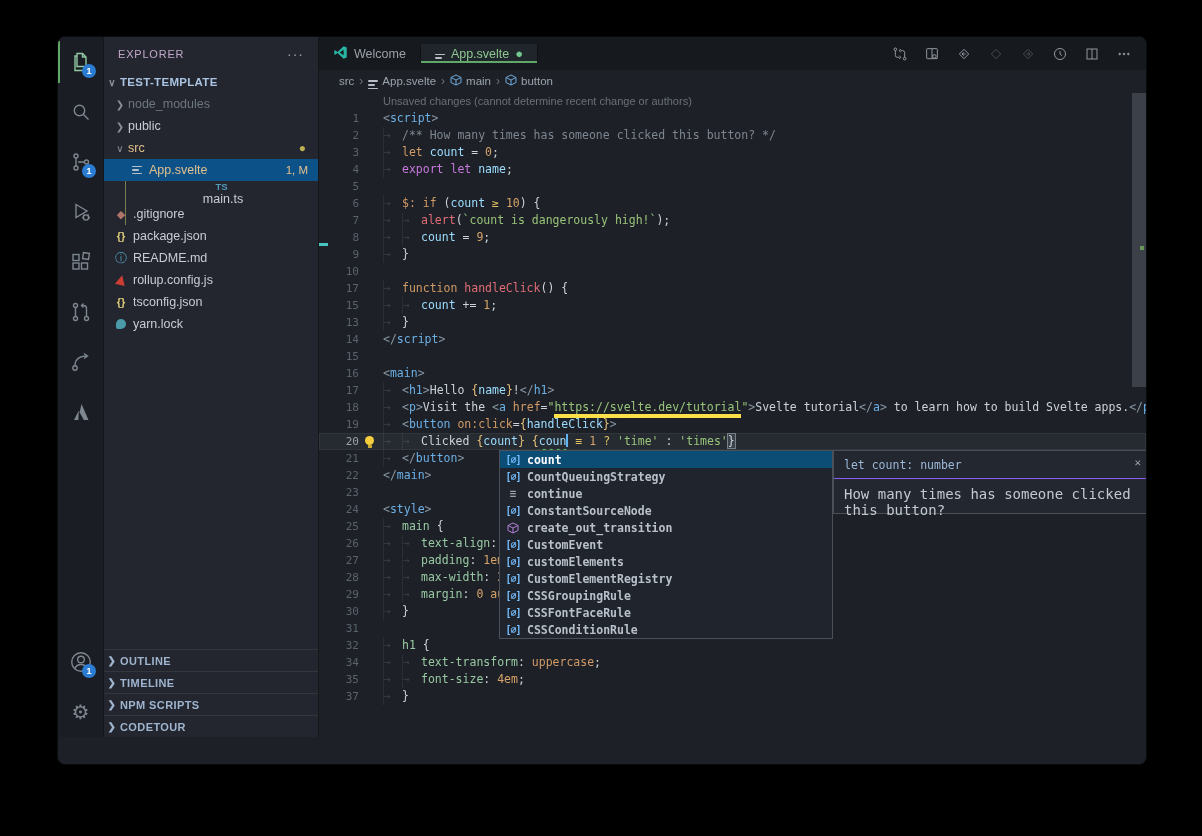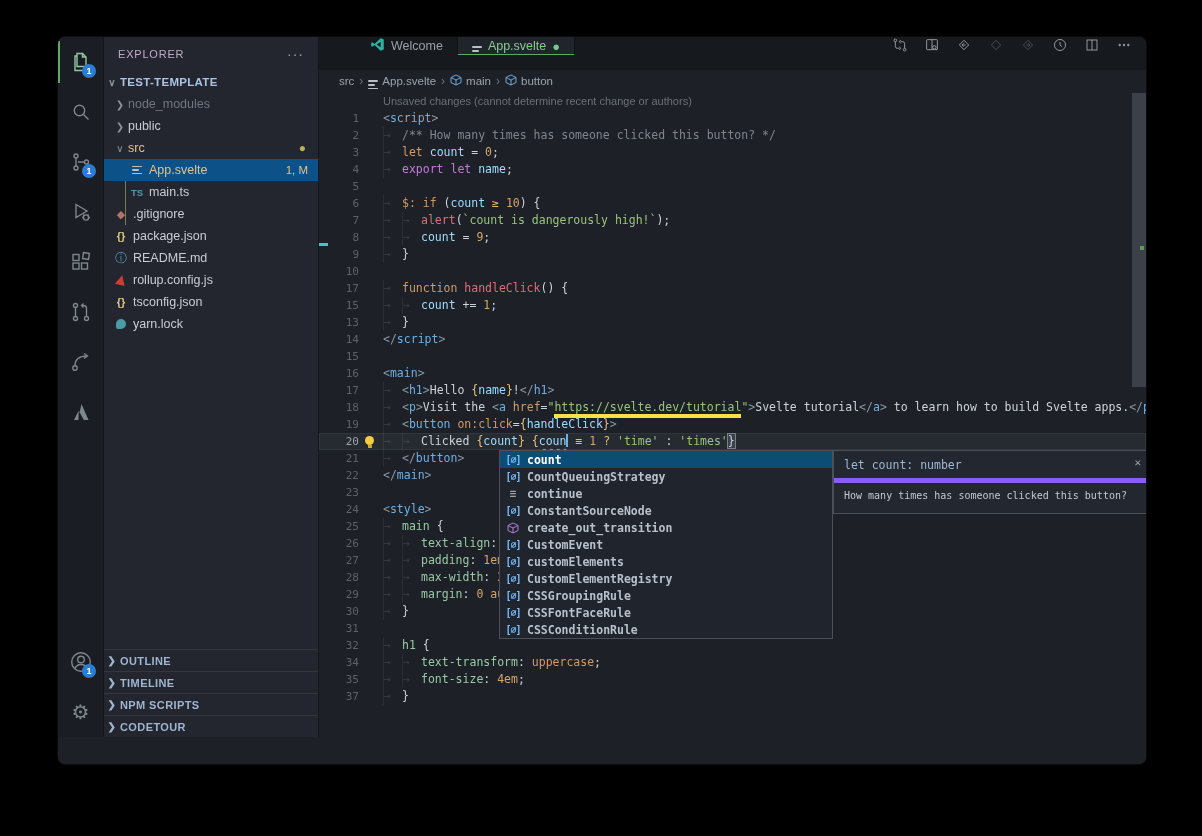--- a/index.html
+++ b/index.html
@@ -54,21 +54,21 @@
   .git-ic{color:#b0756a;font-size:11px;}
   .rollup-ic{width:0;height:0;border-left:5px solid transparent;border-right:5px solid transparent;border-bottom:10px solid #cc3e34;transform:rotate(14deg);}
   .yarn-ic{width:10px;height:10px;border-radius:50% 50% 50% 20%;background:#4a9aa8;}
   .tree-guide{position:absolute;left:21px;width:1px;background:rgba(190,200,110,.55);}
   .sb-panels{margin-top:auto;}
   .panel-row{height:21px;border-top:1px solid #33363d;display:flex;align-items:center;font-size:11px;font-weight:bold;
     color:#9fb4ce;letter-spacing:.4px;cursor:pointer;}
   .panel-row .chev{color:#9fb4ce;}
   
   .editor-col{flex:1;display:flex;flex-direction:column;min-width:0;background:#1d2127;}
-  .tabbar{height:33px;background:#16191e;display:flex;align-items:flex-start;padding-left:37px;}
+  .tabbar{height:33px;background:#16191e;display:flex;align-items:center;}
   .tab{display:flex;align-items:center;gap:6px;padding:0 14px;font-size:12.5px;color:#9aa0a8;background:#16191e;
     border-right:1px solid #101216;cursor:pointer;position:relative;}
   .tab.active{background:#20242b;color:#8cc98f;}
   .tab.active::after{content:"";position:absolute;left:0;right:0;bottom:0;height:1.5px;background:#5fa86a;}
   .tab .dirty{color:#73c991;font-size:13px;line-height:1;}
   .tab-actions{margin-left:auto;display:flex;align-items:center;gap:16px;padding:0 14px;color:#9aa0a8;}
   .tab-actions .ticon{cursor:pointer;display:flex;align-items:center;}
   .tab-actions svg{width:16px;height:16px;}
   .dim{opacity:.42;}
   .vscode-ic{width:15px;height:15px;}
@@ -104,21 +104,21 @@
   .sg-row{height:17px;display:flex;align-items:center;gap:5px;padding:0 4px;font-family:"DejaVu Sans Mono",monospace;
     font-size:11.5px;font-weight:bold;color:#b8c0ca;cursor:pointer;white-space:nowrap;}
   .sg-row.selected{background:#0b4d75;color:#fff;}
   .sg-ic{width:18px;flex:none;text-align:center;font-size:10px;letter-spacing:-1px;}
   .sg-ic.var{color:#75beff;}
   .sg-ic.kw{color:#9aa0a8;font-size:11px;letter-spacing:0;}
   .sg-ic svg{width:12px;height:12px;vertical-align:-2px;}
   
   .docs{position:absolute;left:514px;top:359px;width:314px;height:62px;background:#23272f;border:1px solid #4a4f58;z-index:5;}
   .docs-sig{font-family:"DejaVu Sans Mono",monospace;font-size:11.5px;color:#9cb8d8;padding:7px 10px 6px 10px;}
-  .docs-desc{border-top:5px solid #8b5cf6;font-size:10px;color:#c3c9d2;padding:7px 10px;}
+  .docs-desc{border-top:1px solid #8b5cf6;font-size:14px;color:#c3c9d2;padding:7px 10px;}
   .docs-close{position:absolute;right:7px;top:5px;color:#9aa0a8;font-size:11px;cursor:pointer;}
 </style>
 </head>
 <body>
 
 <div class="window">
   <div class="wbody">
     <div class="activity" id="activity">
         <div class="act-item active">
           <svg viewBox="0 0 24 24" fill="none" stroke="currentColor" stroke-width="1.4">
@@ -222,21 +222,21 @@
             <span class="ficon">
               <span class="svelte-bars">
                 <i></i>
                 <i></i>
                 <i></i>
               </span>
             </span>
             <span class="tlabel">App.svelte</span>
             <span class="tbadge">1, M</span>
           </div>
-          <div class="trow" style="padding-left: 24px;">
+          <div class="trow" style="padding-left: 24px; flex-direction: column;">
             <span class="ficon">
               <span class="ts-ic">TS</span>
             </span>
             <span class="tlabel">main.ts</span>
           </div>
           <div class="trow" style="padding-left: 8px;">
             <span class="ficon">
               <span class="git-ic">◆</span>
             </span>
             <span class="tlabel">.gitignore</span>

